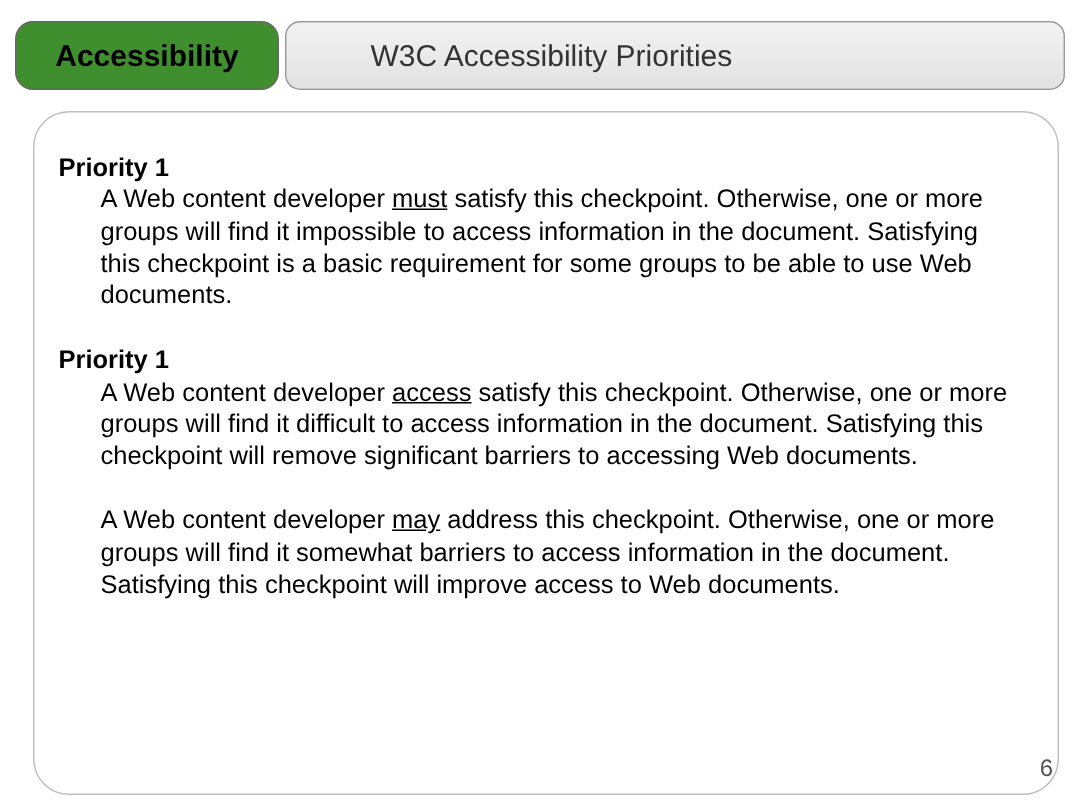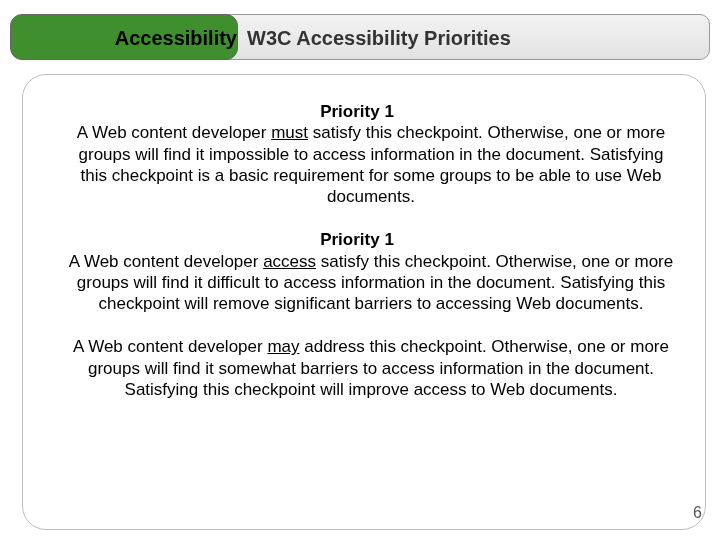--- a/index.html
+++ b/index.html
@@ -16,29 +16,29 @@
     position: absolute;
     top: 14px;
     left: 10px;
     right: 10px;
     height: 46px;
   }
   .tab {
     position: absolute;
     left: 0;
     top: 0;
-    width: 228px;
+    width: 176px;
     height: 46px;
     background: #3f8f2e;
     border: 1px solid #666;
     border-radius: 12px;
     color: #000;
     font-weight: bold;
     font-size: 20px;
-    text-align: right;
+    text-align: center;
     line-height: 46px;
     box-sizing: border-box;
     z-index: 2;
     font-family: "Trebuchet MS", Verdana, sans-serif;
   }
   .titlebar {
     position: absolute;
     left: 180px;
     top: 0;
     right: 0;
@@ -46,39 +46,37 @@
     background: linear-gradient(#f2f2f2, #e2e2e2);
     border: 1px solid #999;
     border-radius: 10px;
     color: #333;
     font-size: 20px;
     line-height: 46px;
     padding-left: 56px;
     box-sizing: border-box;
     z-index: 1;
     font-family: "Trebuchet MS", Verdana, sans-serif;
-    font-weight: bold;
   }
   .content {
     position: absolute;
     top: 74px;
     left: 22px;
     right: 14px;
     bottom: 10px;
     border: 1px solid #bfbfbf;
     border-radius: 24px;
     padding: 26px 30px 20px 16px;
     box-sizing: border-box;
     font-size: 17px;
     color: #000;
     line-height: 1.25;
   }
   .priority {
     margin-bottom: 22px;
-    text-align: center;
   }
   .priority-heading {
     font-weight: bold;
   }
   .priority-body {
     padding-left: 28px;
   }
   .kw {
     font-weight: normal;
     text-decoration: underline;

